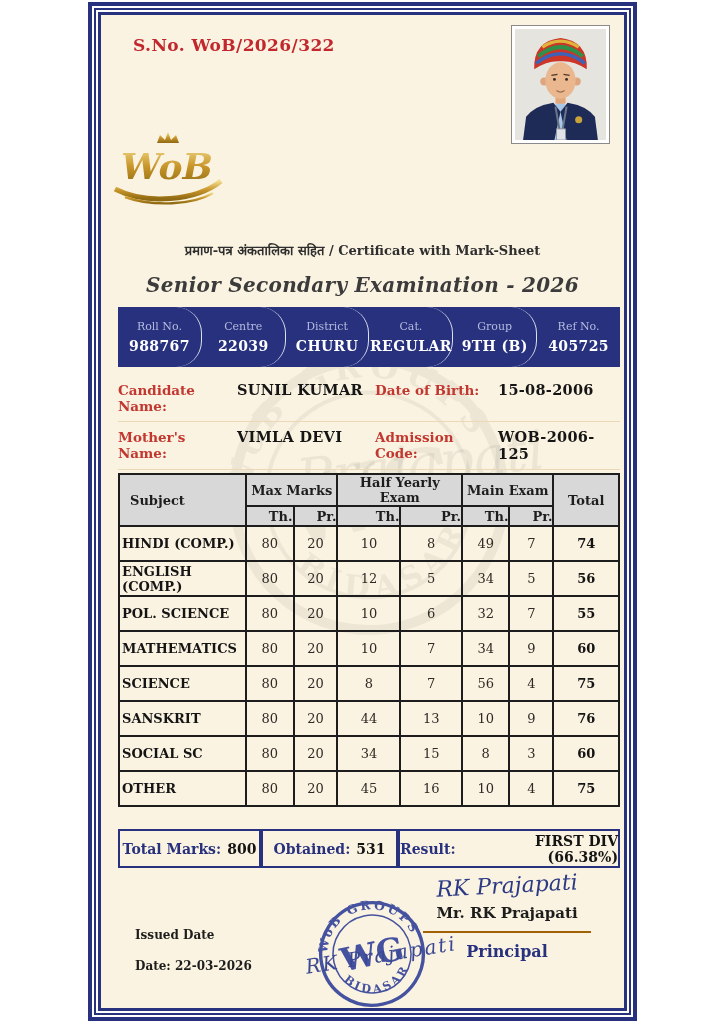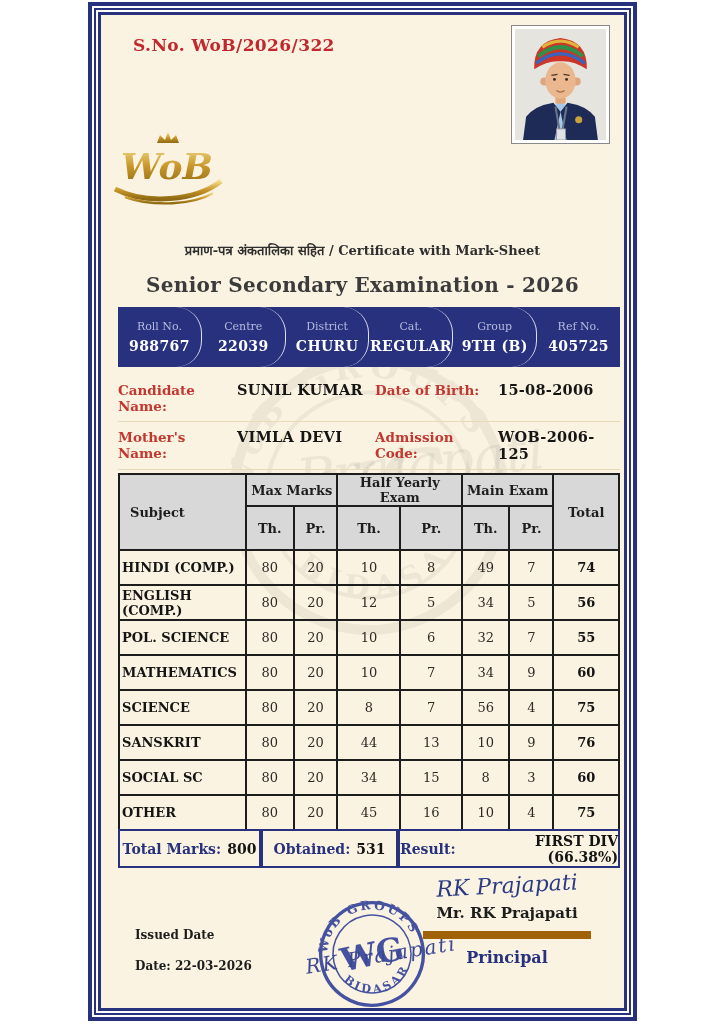--- a/index.html
+++ b/index.html
@@ -32,21 +32,21 @@
   .photo { position: absolute; top: 10px; right: 14px; width: 99px; height: 119px;
     background: #ffffff; border: 1px solid #8a8a8a; padding: 3px; }
   .photo svg { width: 100%; height: 100%; display: block; }
 
   .logo { position: absolute; left: 0; right: 0; top: 116px; display: flex; justify-content: flex-start; }
 
   .cert-line { position: absolute; left: 0; right: 0; top: 226px; text-align: center;
     font-size: 13px; color: #2e2e2e; font-weight: 600; }
 
   .title { position: absolute; left: 0; right: 0; top: 258px; text-align: center;
-    font-size: 20px; font-weight: bold; color: #3b3b3b; letter-spacing: 0.3px; }
+    font-size: 20px; font-weight: bold; color: #3b3b3b; letter-spacing: 0.3px; font-style: italic; }
 
   .info-bar { position: absolute; left: 17px; top: 292px; width: 502px; height: 60px;
     background: #28317e; display: flex; }
   .info-cell { flex: 1; display: flex; flex-direction: column; justify-content: center;
     align-items: center; gap: 5px; border-right: 1.5px solid rgba(255,255,255,0.85); border-radius: 26px; }
   .info-cell:last-child { border-right: none; }
   .info-label { color: #b4bbdf; font-size: 11px; }
   .info-value { color: #ffffff; font-size: 14px; font-weight: bold; letter-spacing: 0.4px; }
 
   .candidate { position: absolute; left: 17px; top: 360px; width: 502px; }
@@ -54,21 +54,21 @@
     align-items: baseline; padding: 6px 0 7px; border-bottom: 1px solid #ead9b6; }
   .cand-row.last { border-bottom: none; }
   .cand-label { color: #c2372f; font-weight: bold; font-size: 13.5px; }
   .cand-value { color: #151515; font-weight: bold; font-size: 14.5px; letter-spacing: 0.3px; }
 
   table.marks { position: absolute; left: 17px; top: 458px; width: 502px;
     border-collapse: collapse; table-layout: fixed; }
   .marks th, .marks td { border: 2px solid #1d1d1d; text-align: center; padding: 0; }
   .marks th { background: #d8d8d8; font-size: 13px; color: #1d1d1d; }
   .marks tr.group-row th { height: 32px; }
-  .marks tr.sub-row th { height: 44px; }
+  .marks tr.sub-row th { height: 20px; text-align: right; }
   .marks th.subject-h { text-align: left; padding-left: 10px; }
   .marks td { height: 35px; font-size: 13px; color: #2e2a26; background: transparent; }
   .marks td.subj { text-align: left; padding-left: 2px; font-weight: bold; color: #141414; }
   .marks td.tot { font-weight: bold; color: #141414; }
 
   .totals { position: absolute; left: 17px; top: 814px; width: 502px; display: flex; text-align: right; }
   .tot-cell { border: 2px solid #28317e; height: 39px; display: flex; align-items: center;
     justify-content: center; gap: 6px; font-size: 14px; background: transparent; }
   .tot-cell.c1 { width: 143px; }
   .tot-cell.c2 { width: 137px; }
@@ -83,21 +83,21 @@
     transform: rotate(-12deg); opacity: 0.95; }
   .stamp svg { width: 100%; height: 100%; }
   .stamp-sign { position: absolute; left: 170px; top: 928px; width: 220px; text-align: center;
     font-style: italic; font-size: 20px; color: #3a4793; letter-spacing: 2px;
     transform: rotate(-9deg); pointer-events: none; }
 
   .sign-block { position: absolute; left: 322px; top: 858px; width: 168px; text-align: center; }
   .signature { font-style: italic; font-size: 22px; color: #2c3a85;
     transform: rotate(-3deg); margin-bottom: 6px; white-space: nowrap; }
   .sign-name { font-size: 15px; font-weight: bold; color: #1d1d1d; padding-bottom: 9px;
-    border-bottom: 8px solid #a16207; text-align: center; }
+    border-bottom: 2px solid #a16207; text-align: center; }
   .sign-title { font-size: 16px; font-weight: bold; color: #28317e; margin-top: 9px; }
 </style>
 </head>
 <body>
 
 <div class="frame-outer">
  <div class="frame-mid">
   <div class="frame-inner">
 
     <div class="watermark">

